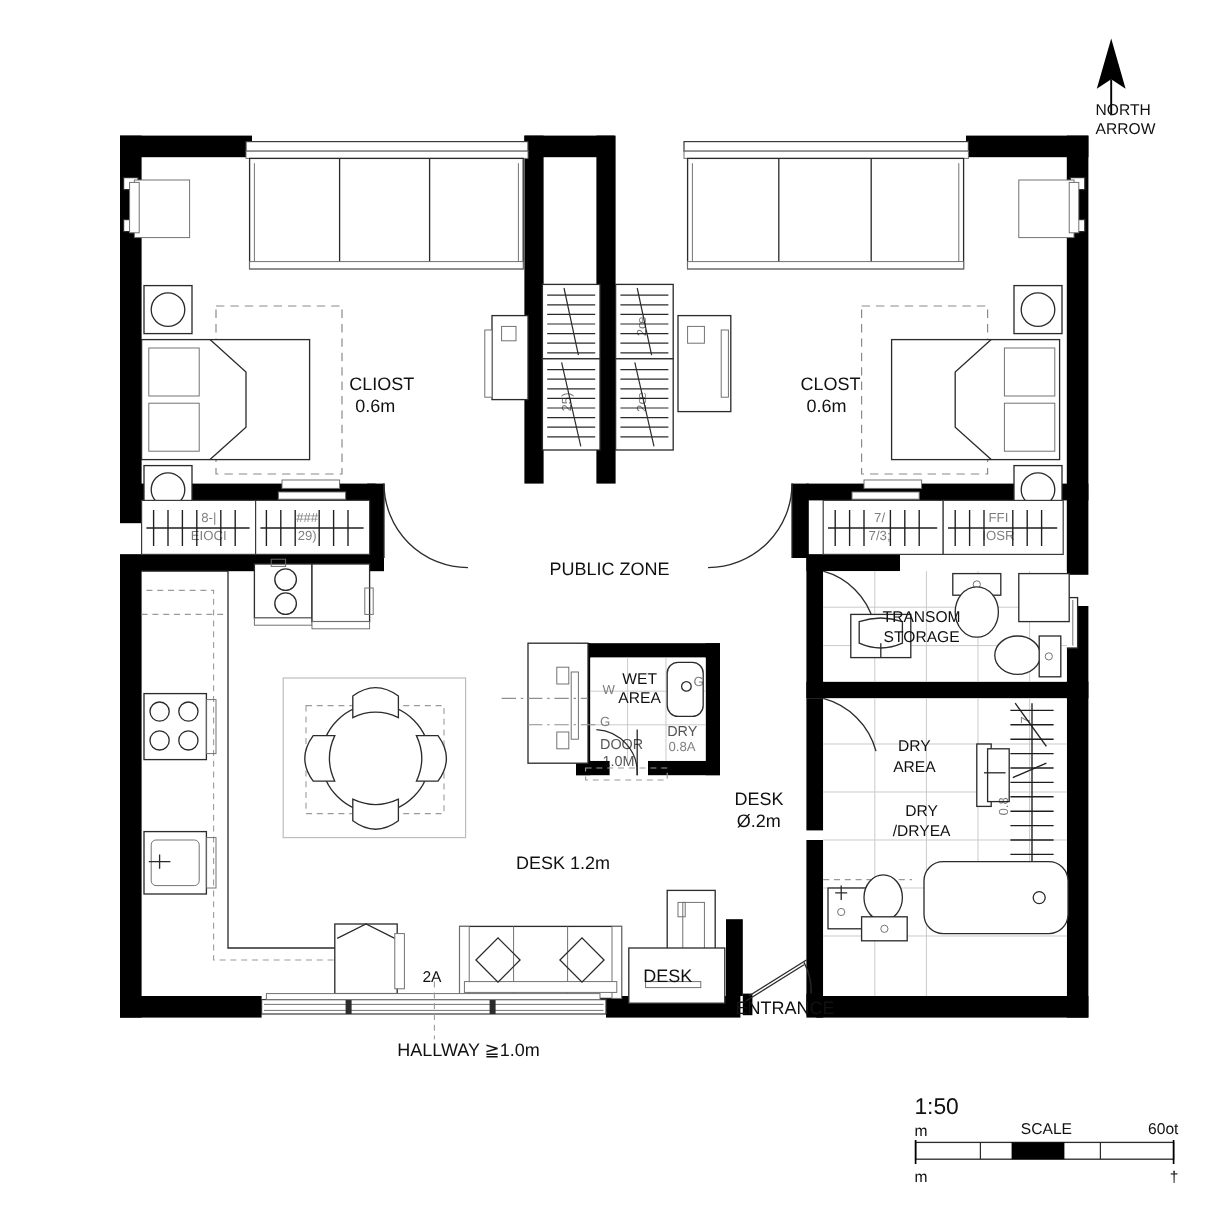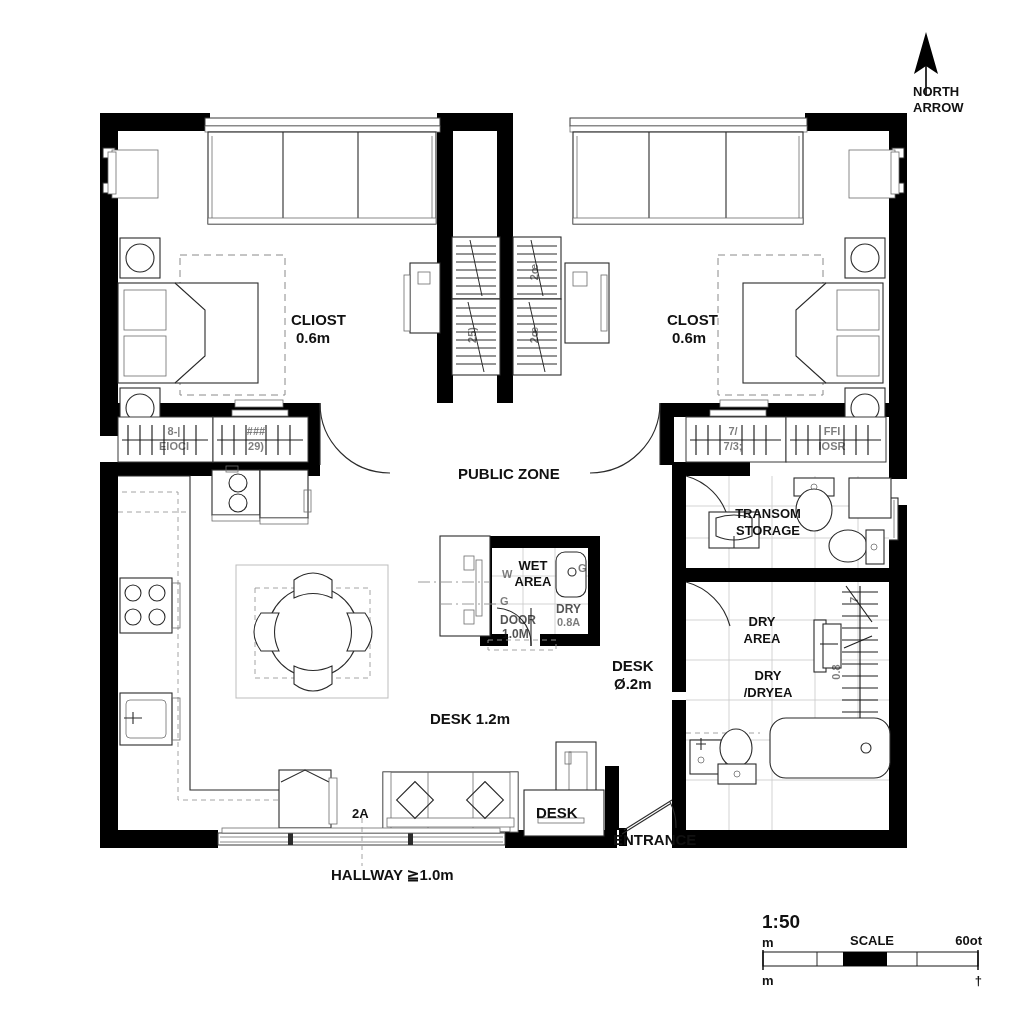--- a/index.html
+++ b/index.html
@@ -14,21 +14,20 @@
     overflow: hidden;
     font-family: "Liberation Sans", sans-serif;
     color: #000000;
     position: relative;
   }
   #plan-root {
     position: absolute;
     left: 0; top: 0;
     width: 1024px;
     height: 1024px;
-    font-weight: bold;
   }
   svg#floorplan {
     display: block;
     width: 1024px;
     height: 1024px;
   }
   .lbl {
     font-family: "Liberation Sans", sans-serif;
     fill: #111111;
   }

